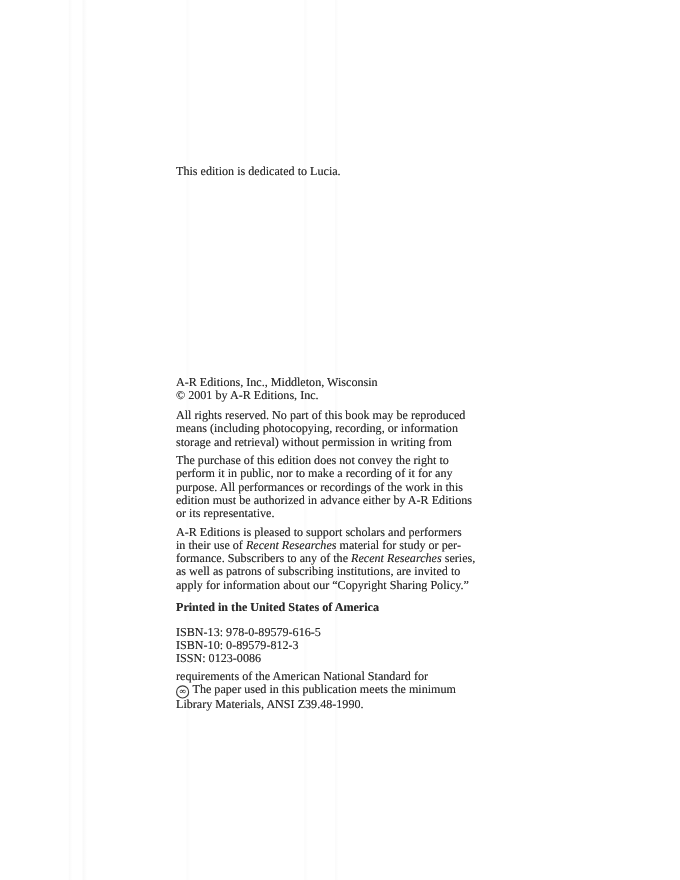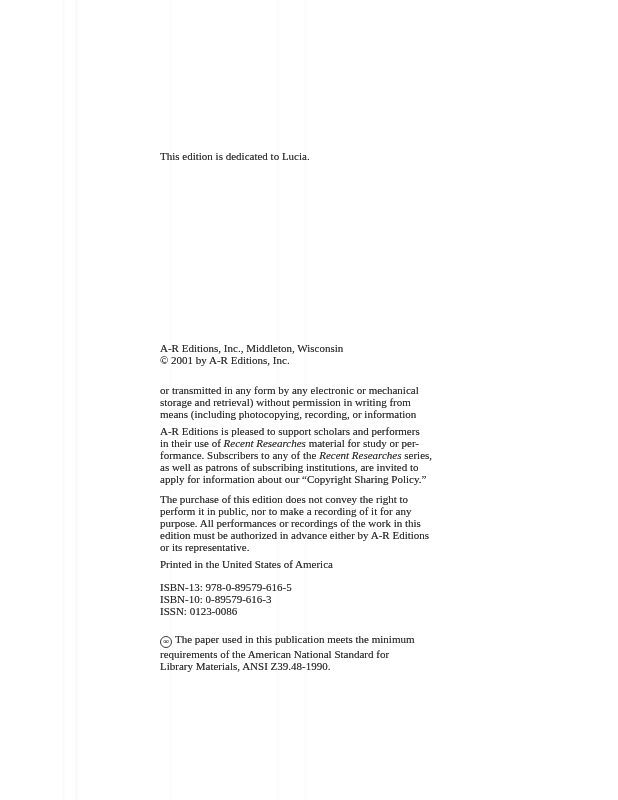--- a/index.html
+++ b/index.html
@@ -39,24 +39,24 @@
     position: absolute;
     left: 160px;
     top: 342px;
     width: 320px;
     font-size: 11px;
     line-height: 12px;
     text-shadow: 0 0 0.4px rgba(43,43,43,0.55);
   }
   .block { margin: 0 0 6px 0; }
   .block.gap5  { margin-bottom: 5px; }
-  .block.gap6  { margin-bottom: 18px; }
+  .block.gap6  { margin-bottom: 6px; }
   .block.gap8  { margin-bottom: 8px; }
-  .block.gap11 { margin-bottom: 11px; }
-  .block.gap4  { margin-bottom: 16px; }
+  .block.gap11 { margin-bottom: 11px; font-weight: bold; }
+  .block.gap4  { margin-bottom: 4px; }
   .line { white-space: nowrap; }
   .it { font-style: italic; }
   .pp-icon {
     display: inline-block;
     width: 10px;
     height: 10px;
     border: 1px solid #3a3a3a;
     border-radius: 50%;
     font-size: 8px;
     line-height: 9px;
@@ -74,51 +74,51 @@
   <p class="dedication">This edition is dedicated to Lucia.</p>
 
   <div class="copy-col">
 
     <div class="block gap6">
       <div class="line">A-R Editions, Inc., Middleton, Wisconsin</div>
       <div class="line">© 2001 by A-R Editions, Inc.</div>
     </div>
 
     <div class="block gap5">
-      <div class="line">or transmitted in any form by any electronic or mechanical</div>
+      <div class="line">All rights reserved. No part of this book may be reproduced</div>
+      <div class="line">means (including photocopying, recording, or information</div>
       <div class="line">storage and retrieval) without permission in writing from</div>
-      <div class="line">means (including photocopying, recording, or information</div>
+    </div>
+
+    <div class="block gap5">
+      <div class="line">The purchase of this edition does not convey the right to</div>
+      <div class="line">perform it in public, nor to make a recording of it for any</div>
+      <div class="line">purpose. All performances or recordings of the work in this</div>
+      <div class="line">edition must be authorized in advance either by A-R Editions</div>
+      <div class="line">or its representative.</div>
     </div>
 
     <div class="block gap8">
       <div class="line"><span>A-R Editions is pleased to support scholars and performers</span></div>
       <div class="line"><span>in their use of </span><span class="it">Recent Researches</span><span> material for study or per-</span></div>
       <div class="line"><span>formance. Subscribers to any of the </span><span class="it">Recent Researches</span><span> series,</span></div>
       <div class="line"><span>as well as patrons of subscribing institutions, are invited to</span></div>
       <div class="line"><span>apply for information about our “Copyright Sharing Policy.”</span></div>
     </div>
 
-    <div class="block gap5">
-      <div class="line">The purchase of this edition does not convey the right to</div>
-      <div class="line">perform it in public, nor to make a recording of it for any</div>
-      <div class="line">purpose. All performances or recordings of the work in this</div>
-      <div class="line">edition must be authorized in advance either by A-R Editions</div>
-      <div class="line">or its representative.</div>
-    </div>
-
     <div class="block gap11">
       <div class="line">Printed in the United States of America</div>
     </div>
 
     <div class="block gap4">
       <div class="line">ISBN-13: 978-0-89579-616-5</div>
-      <div class="line">ISBN-10: 0-89579-616-3</div>
+      <div class="line">ISBN-10: 0-89579-812-3</div>
       <div class="line">ISSN: 0123-0086</div>
     </div>
 
     <div class="block">
+      <div class="line">requirements of the American National Standard for</div>
       <div class="line"><span class="pp-icon">∞</span><span>The paper used in this publication meets the minimum</span></div>
-      <div class="line">requirements of the American National Standard for</div>
       <div class="line">Library Materials, ANSI Z39.48-1990.</div>
     </div>
 
   </div>
 </div>
 
 </body></html>

